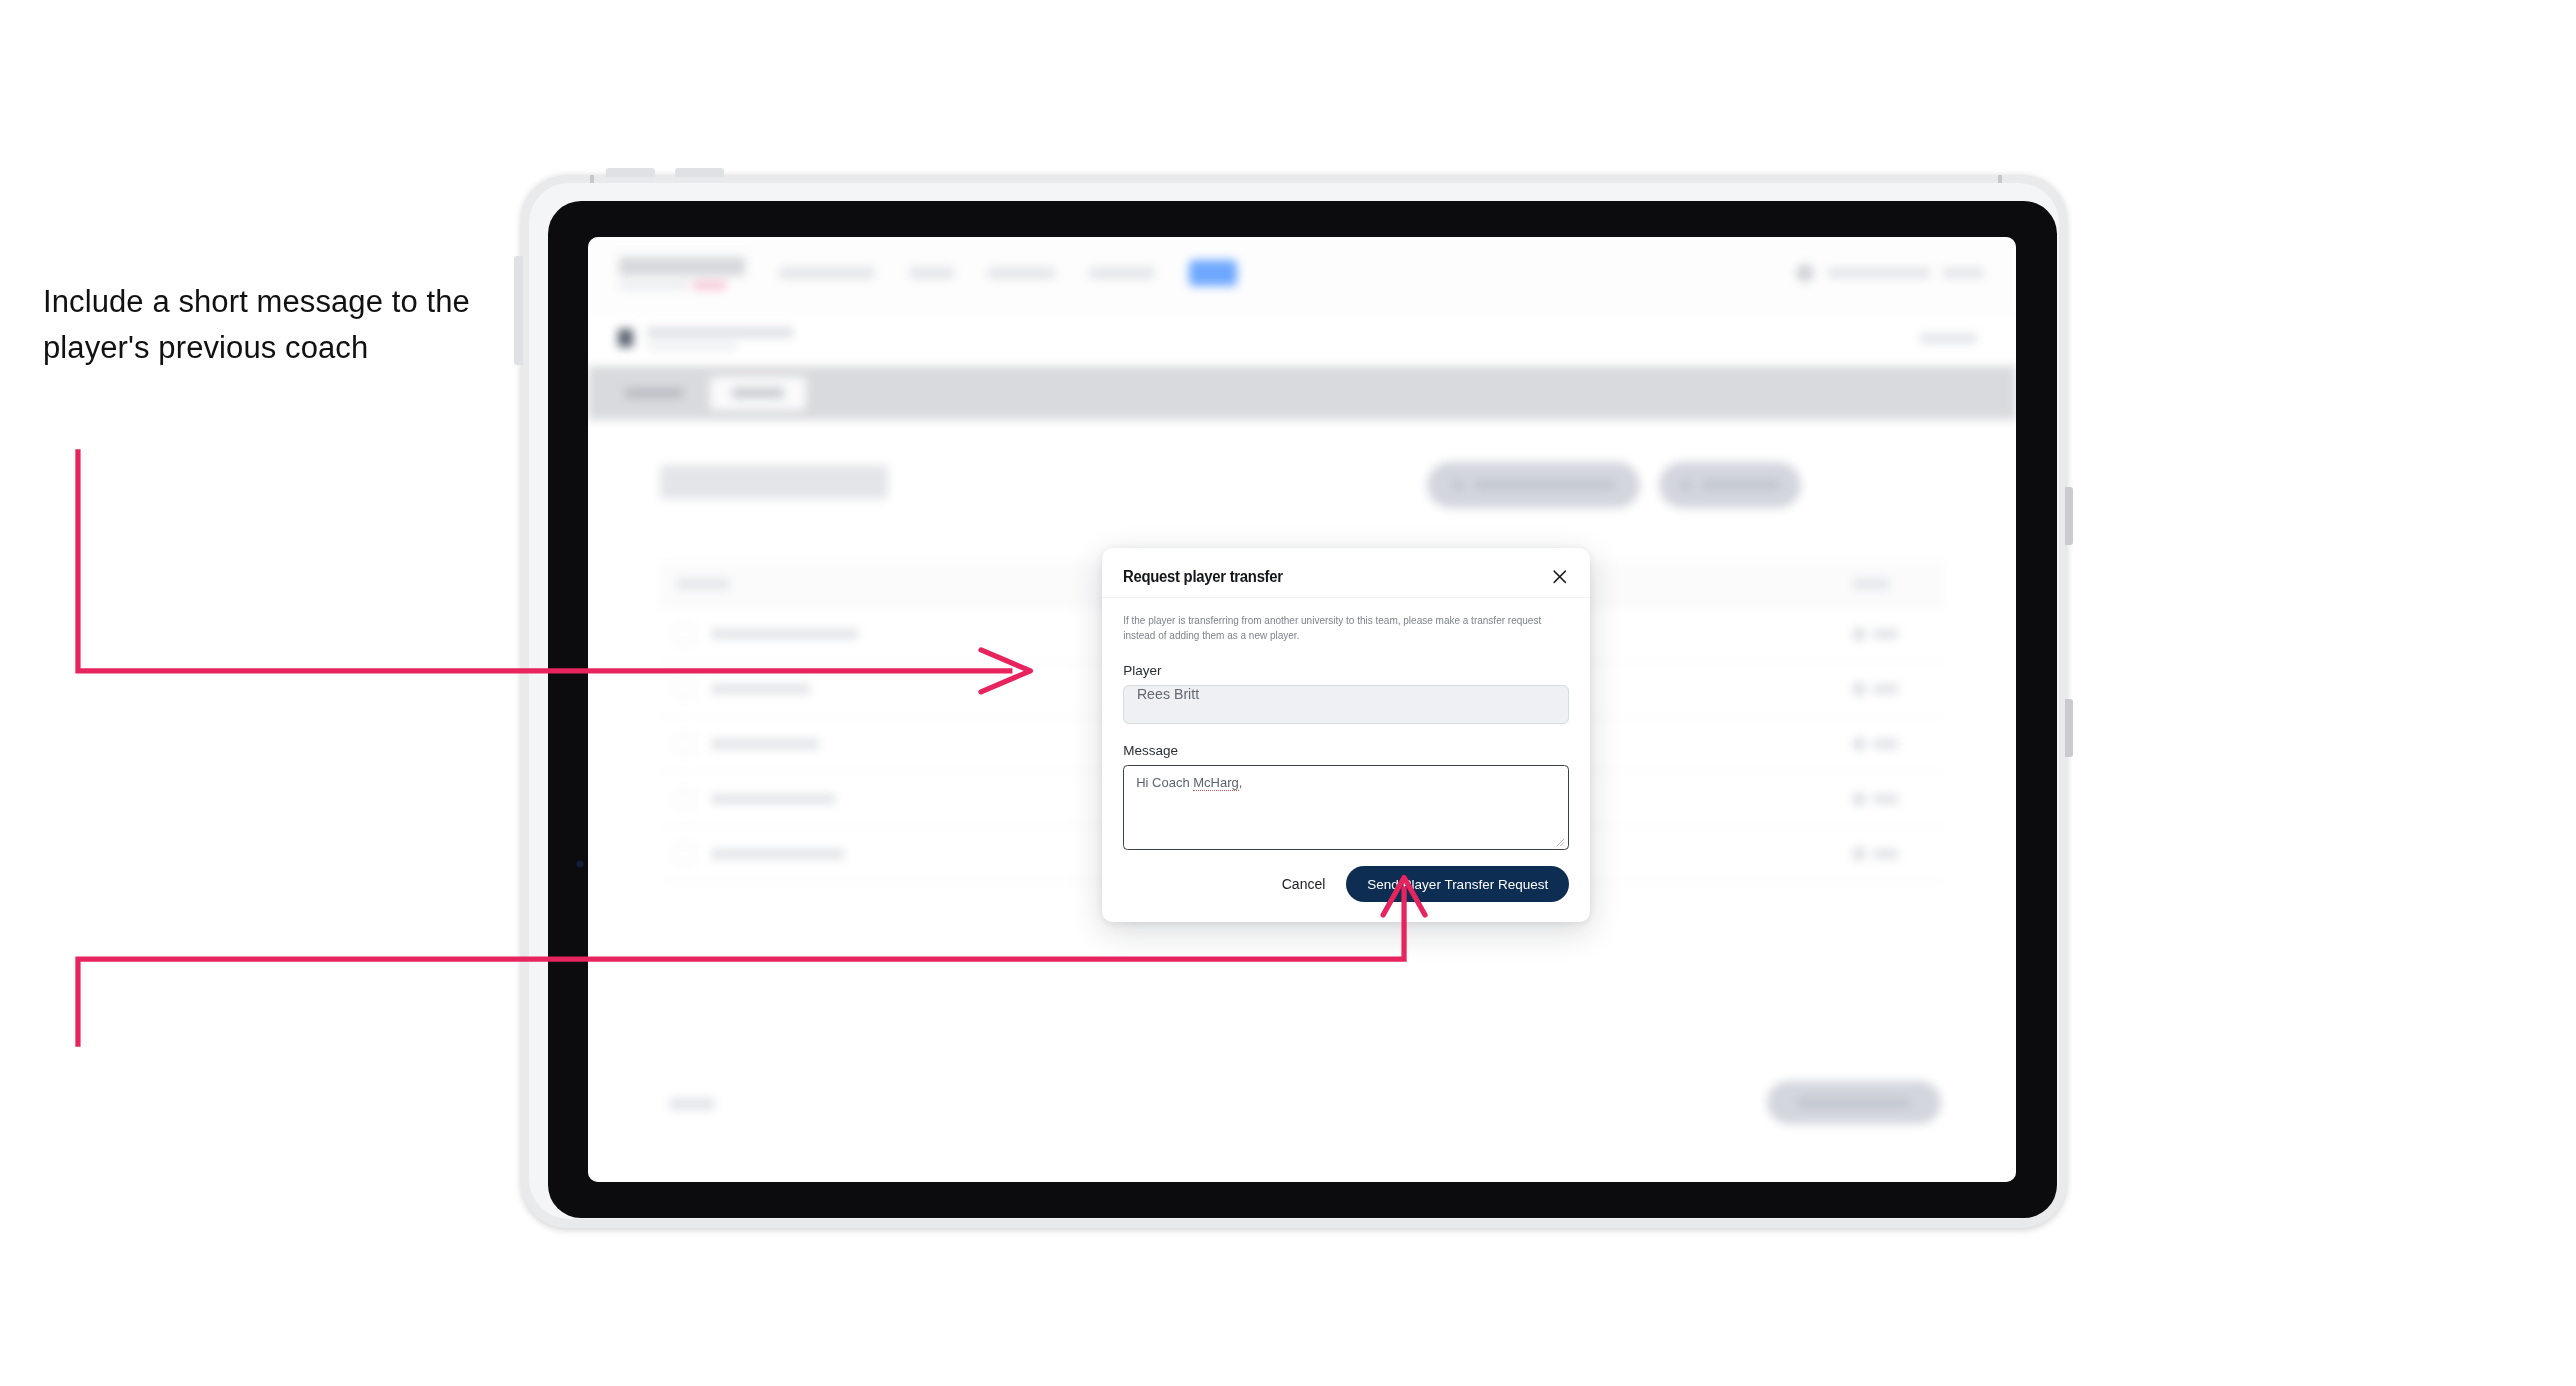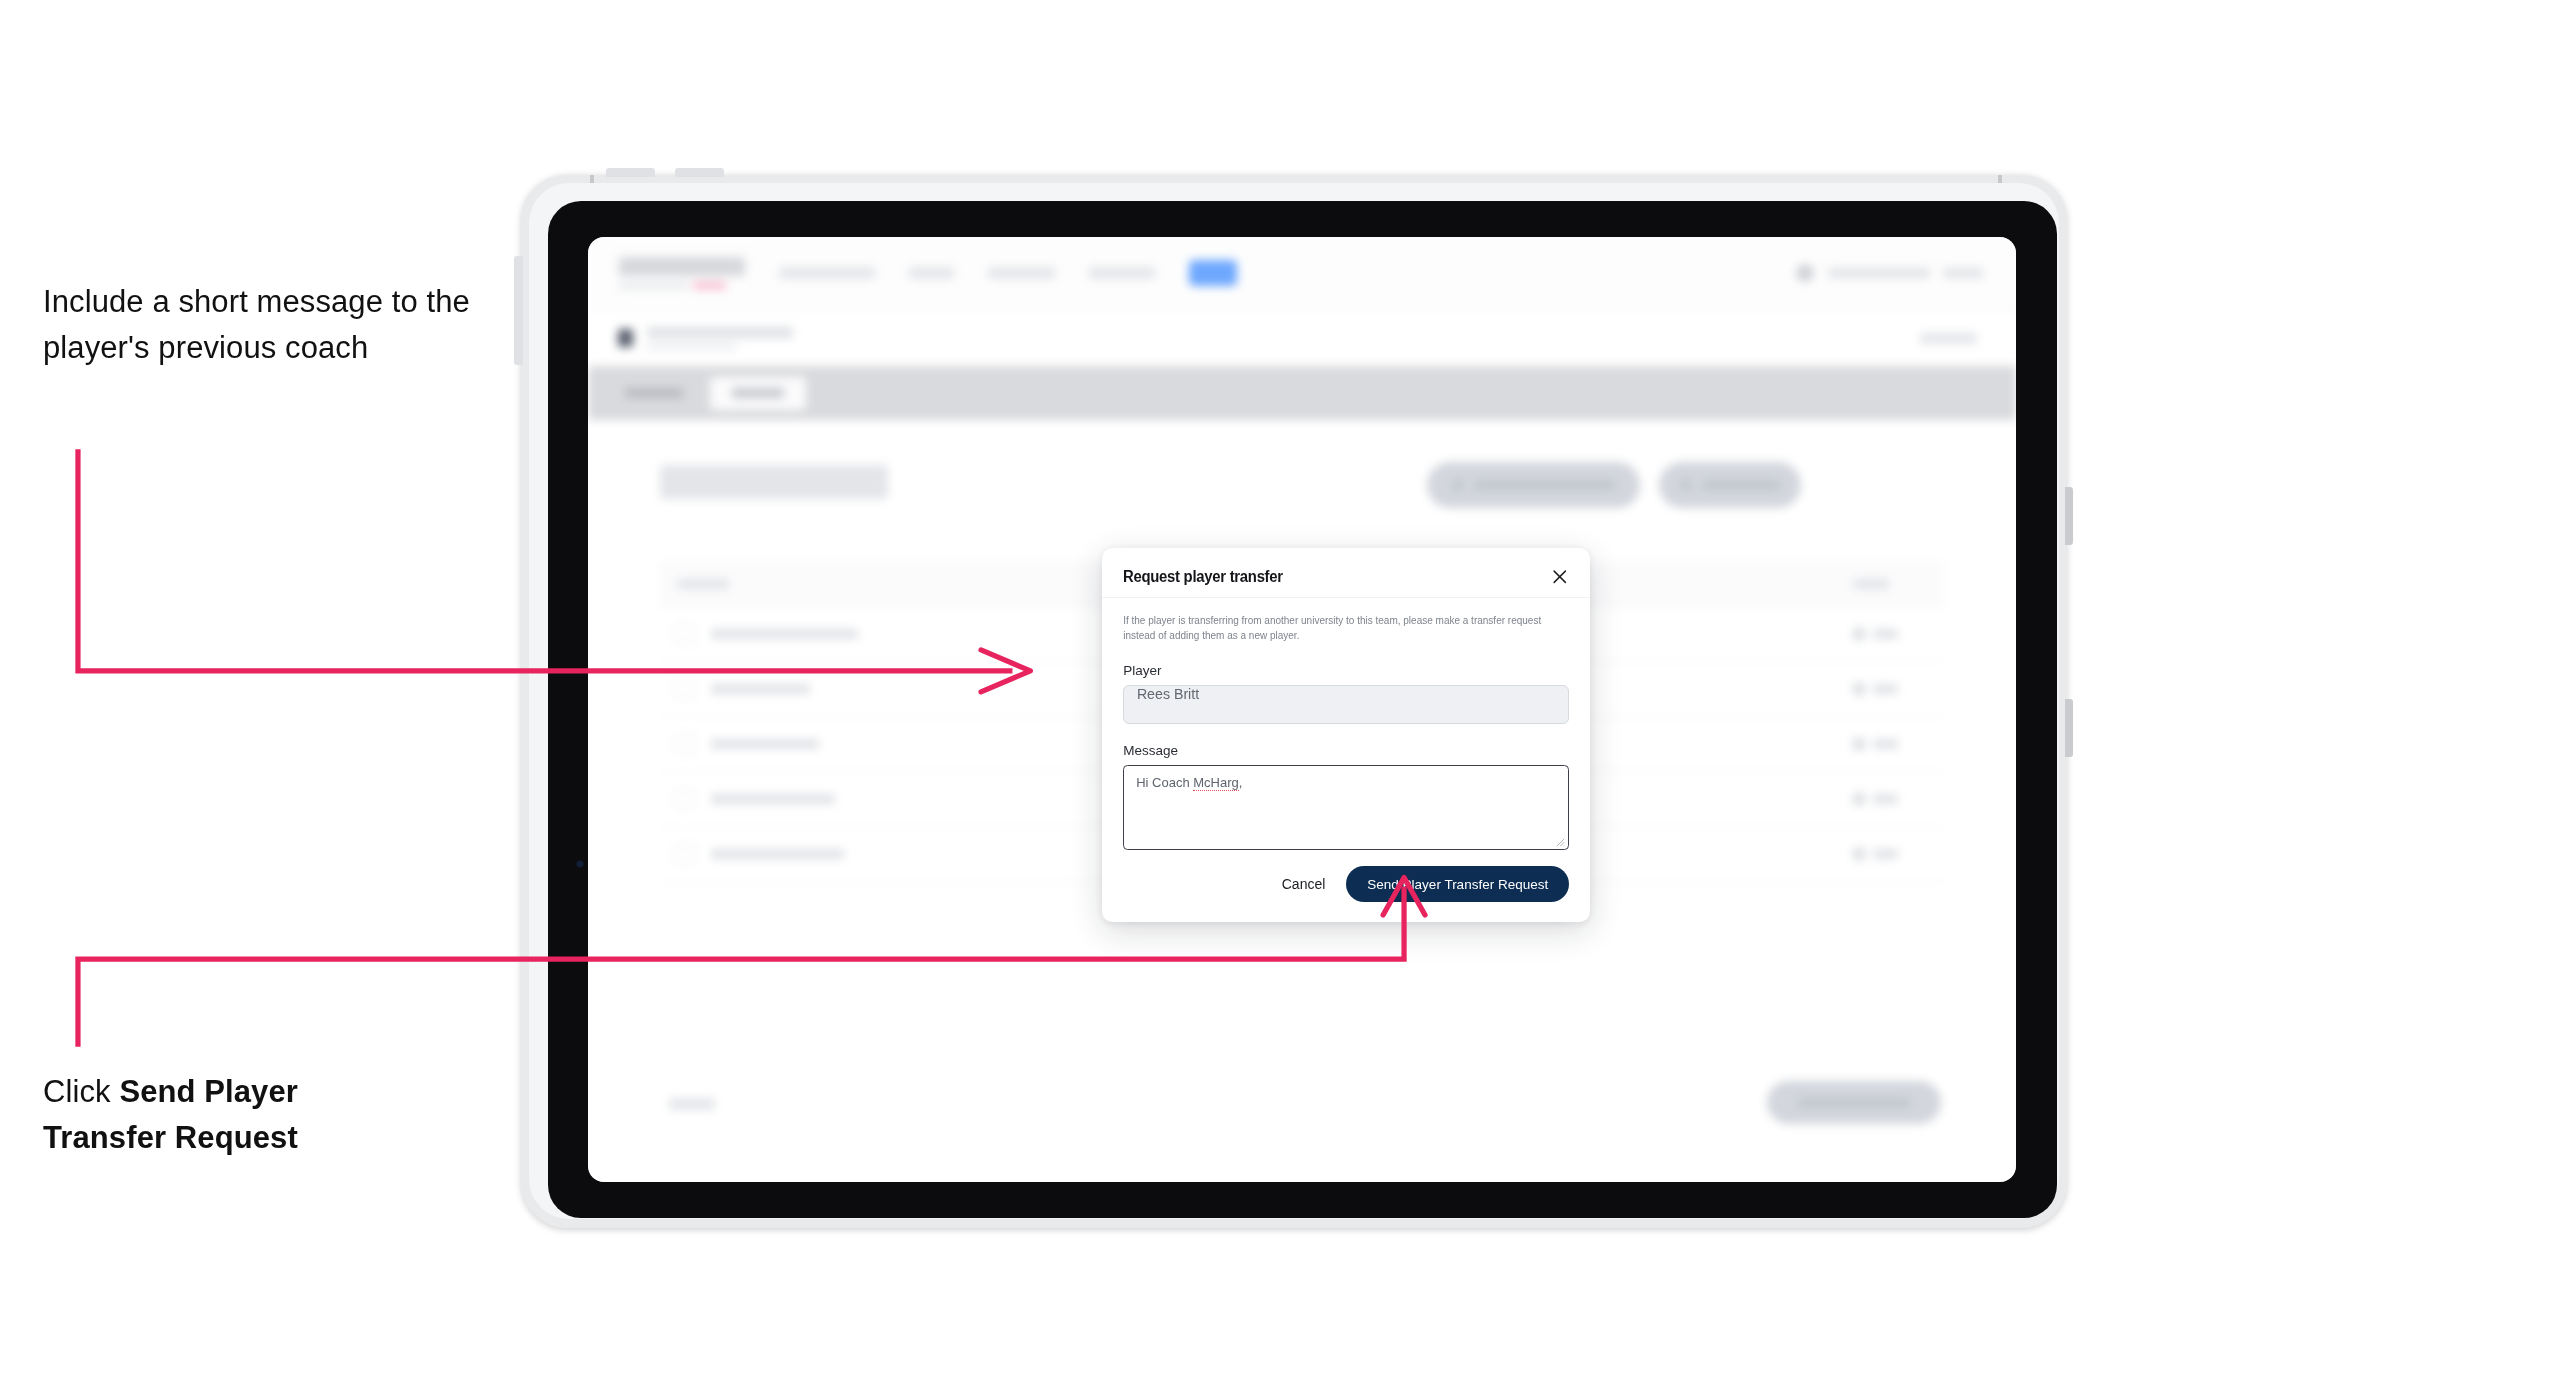--- a/index.html
+++ b/index.html
@@ -51,21 +51,21 @@
     width: 1509px; height: 1017px;
     background: #0c0c0e;
     border-radius: 33px;
   }
   #screen {
     position: absolute;
     left: 2.6%; top: 3.5%;
     left: 40px; top: 36px;
     width: 1428px; height: 945px;
     background: #ffffff;
-    border-radius: 16px;
+    border-radius: 10px;
     overflow: hidden;
     padding-left: 35px;
   }
   #camera {
     position: absolute;
     left: 28px; top: 659px;
     width: 8.2px; height: 8.2px;
     border-radius: 50%;
     background: #16203a;
     box-shadow: inset 0 0 2.2px #000;
@@ -252,21 +252,20 @@
     white-space: nowrap;
     font-family: "Liberation Sans", sans-serif;
   }
 </style>
 </head>
 <body>
 
 <div id="stage">
 
   <div class="anno" id="anno-2">Include a short message to the player's previous coach</div>
-  <div class="anno" id="anno-3"><span>Click </span><span class="b">Send Player Transfer Request</span></div>
 
   <div id="device">
     <div class="hw" id="btn-vol-1"></div>
     <div class="hw" id="btn-vol-2"></div>
     <div class="hw" id="btn-power"></div>
     <div class="hw" id="btn-right-1"></div>
     <div class="hw" id="btn-right-2"></div>
     <div class="seam" style="left:69px;"></div>
     <div class="seam" style="left:1477px;"></div>
 

